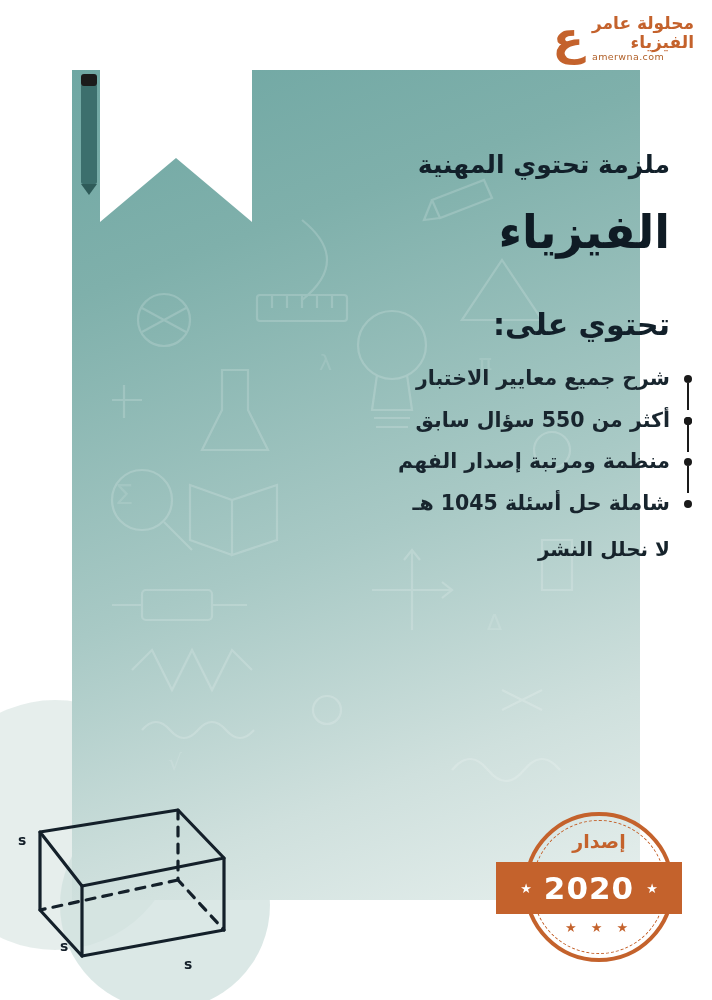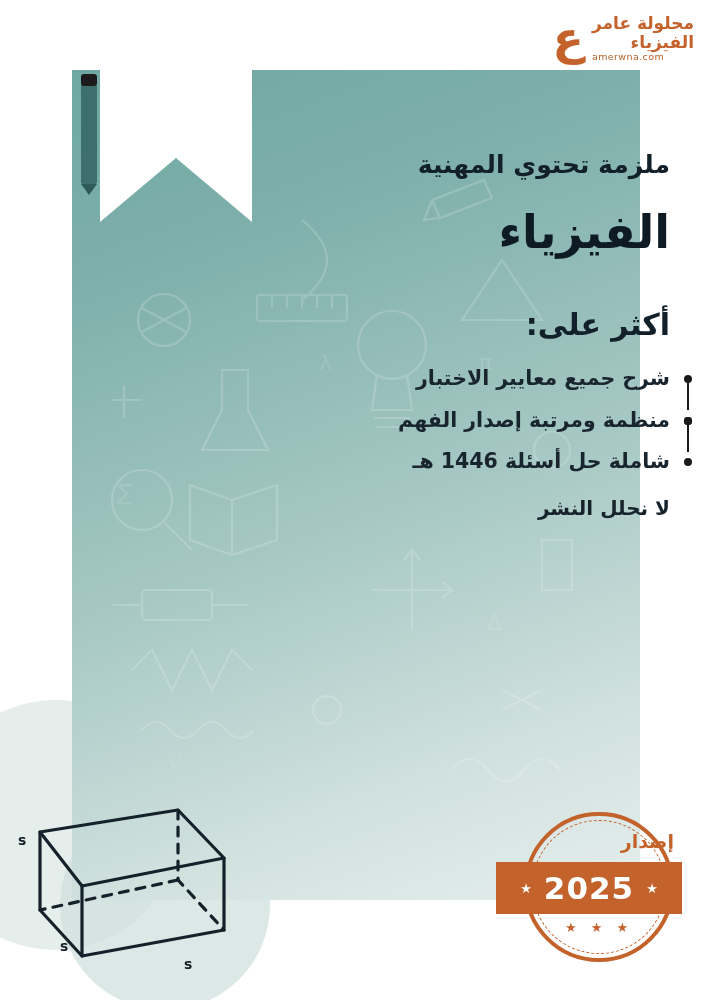--- a/index.html
+++ b/index.html
@@ -201,20 +201,21 @@
     position: absolute;
     left: 36px; top: 8px;
     width: 134px; height: 134px;
     border: 1.5px dashed #c4622c;
     border-radius: 50%;
   }
   .seal-top {
     position: absolute;
     left: 28px; top: 18px;
     width: 150px;
+    text-align: center;
     font-size: 19px;
     font-weight: 700;
     color: #c4622c;
     direction: rtl;
   }
   .seal-band {
     position: absolute;
     left: 0; top: 50px;
     width: 186px; height: 52px;
     background: #c4622c;
@@ -328,45 +329,46 @@
     <path d="M3 114 L11 125 L19 114 Z" fill="#2e5b59"></path>
   </svg>
 
   <svg class="ribbon" viewBox="0 0 152 152">
     <path d="M0 0 H152 V152 L76 88 L0 152 Z" fill="#ffffff"></path>
   </svg>
 
   <div class="content">
     <div class="title-sub">ملزمة تحتوي المهنية</div>
     <div class="title-main">الفيزياء</div>
-    <div class="contains-label">أكثر على:</div>
+    <div class="contains-label">تحتوي على:</div>
 
     <ul class="features">
       <li>
         <span class="dot"></span>
         <span class="connector"></span>
         <span>شرح جميع معايير الاختبار</span>
       </li>
       <li>
         <span class="dot"></span>
         <span class="connector"></span>
       </li>
       <li>
         <span class="dot"></span>
         <span class="connector"></span>
+        <span>أكثر من 550 سؤال سابق</span>
       </li>
       <li>
         <span class="dot"></span>
         <span class="connector"></span>
         <span>منظمة ومرتبة إصدار الفهم</span>
       </li>
       <li>
         <span class="dot"></span>
         
-        <span>شاملة حل أسئلة 1446 هـ</span>
+        <span>شاملة حل أسئلة 1045 هـ</span>
       </li>
     </ul>
 
     <div class="notice">لا نحلل النشر</div>
   </div>
 
   <div class="cube-wrap">
     <svg viewBox="0 0 230 210" width="230" height="210">
       <g fill="none" stroke="#14202a" stroke-width="3.2" stroke-linejoin="round" stroke-linecap="round">
 
@@ -382,19 +384,19 @@
     <div class="cube-label" style="left:42px; top:178px;">s</div>
     <div class="cube-label" style="left:166px; top:196px;">s</div>
   </div>
 
   <div class="seal">
     <div class="seal-ring"></div>
     <div class="seal-ring-inner"></div>
     <div class="seal-top">إصدار</div>
     <div class="seal-band">
       <span class="seal-star">★</span>
-      <span class="seal-year">2025</span>
+      <span class="seal-year">2020</span>
       <span class="seal-star">★</span>
     </div>
     <div class="seal-bottom-stars">★ ★ ★</div>
   </div>
 
 </div>
 
 </body></html>

